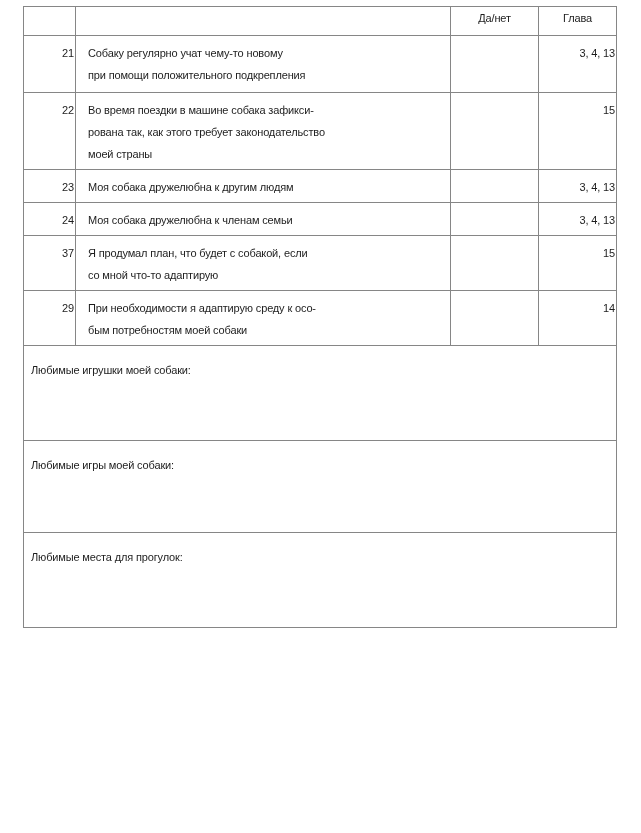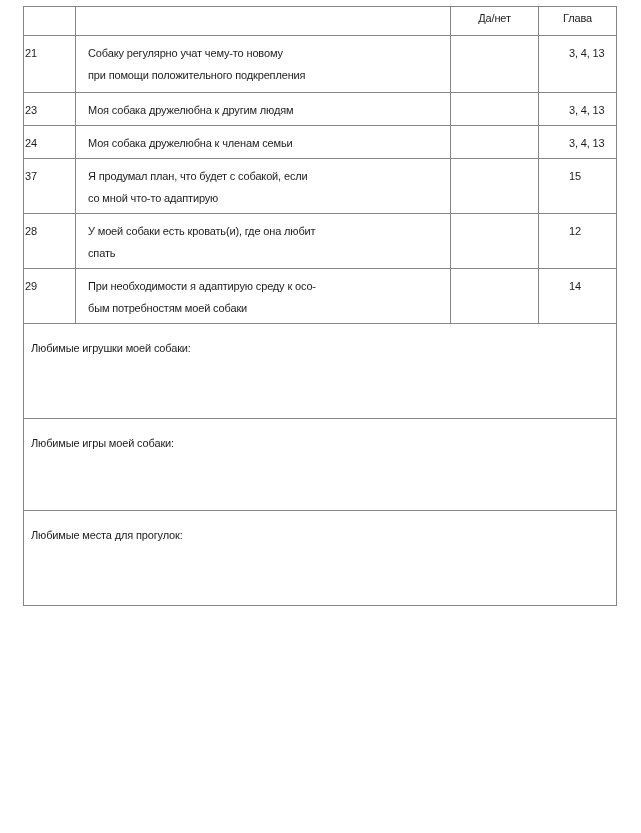--- a/index.html
+++ b/index.html
@@ -30,32 +30,32 @@
     font-weight: normal;
     letter-spacing: -0.15px;
     overflow: hidden;
   }
   th.hdr {
     vertical-align: middle;
     text-align: center;
     padding: 0;
   }
   td.num {
-    text-align: left;
+    text-align: right;
     padding-top: 6px;
   }
   td.text {
     padding: 6px 8px 4px 12px;
     white-space: pre-line;
   }
   td.yesno {
     padding: 0;
   }
   td.chapter {
-    text-align: left;
+    text-align: right;
     padding-top: 6px;
     padding-left: 30px;
   }
   td.fill {
     padding: 13px 8px 12px 7px;
     vertical-align: top;
   }
 </style>
 </head>
 <body>
@@ -77,20 +77,28 @@
   </tr>
 
   <tr style="height:57px">
     <td class="num">21</td>
     <td class="text">Собаку регулярно учат чему-то новому
 при помощи положительного подкрепления</td>
     <td class="yesno"></td>
     <td class="chapter">3, 4, 13</td>
   </tr>
 
+  <tr style="height:71px">
+    <td class="num">22</td>
+    <td class="text">Во время поездки в машине собака зафикси-
+рована так, как этого требует законодательство
+моей страны</td>
+    <td class="yesno"></td>
+    <td class="chapter">15</td>
+  </tr>
 
   <tr style="height:30px">
     <td class="num">23</td>
     <td class="text">Моя собака дружелюбна к другим людям</td>
     <td class="yesno"></td>
     <td class="chapter">3, 4, 13</td>
   </tr>
 
   <tr style="height:30px">
     <td class="num">24</td>
@@ -102,27 +110,20 @@
 
   <tr style="height:50px">
     <td class="num">37</td>
     <td class="text">Я продумал план, что будет с собакой, если
 со мной что-то адаптирую</td>
     <td class="yesno"></td>
     <td class="chapter">15</td>
   </tr>
 
 
-  <tr style="height:53px">
-    <td class="num">28</td>
-    <td class="text">У моей собаки есть кровать(и), где она любит
-спать</td>
-    <td class="yesno"></td>
-    <td class="chapter">12</td>
-  </tr>
 
   <tr style="height:48px">
     <td class="num">29</td>
     <td class="text">При необходимости я адаптирую среду к осо-
 бым потребностям моей собаки</td>
     <td class="yesno"></td>
     <td class="chapter">14</td>
   </tr>
 
   <tr style="height:95px">

